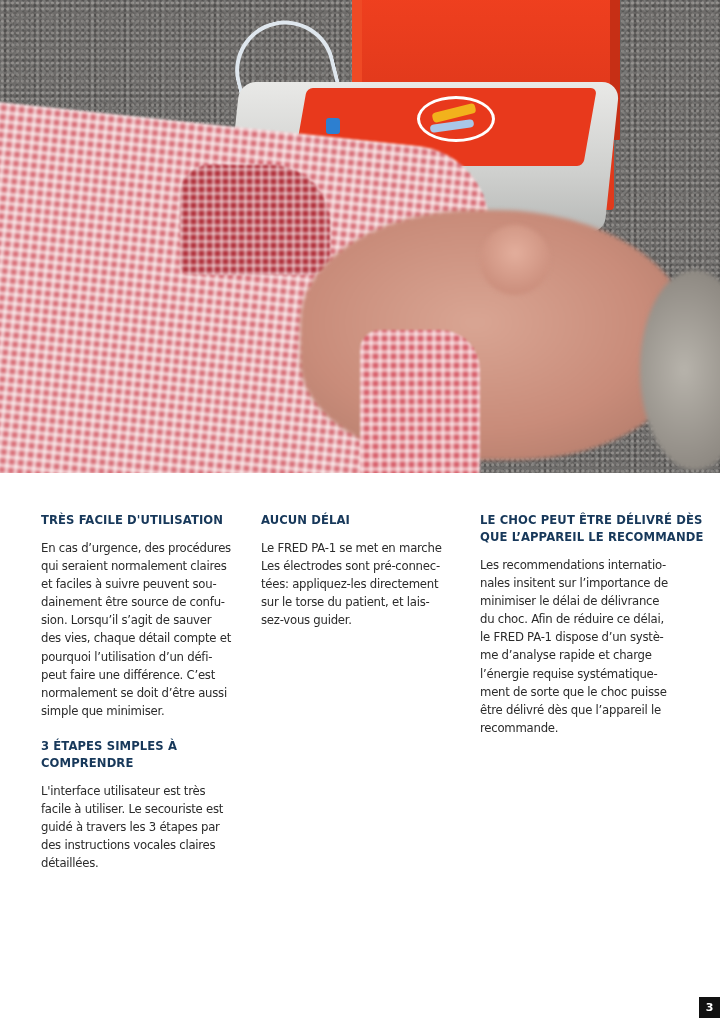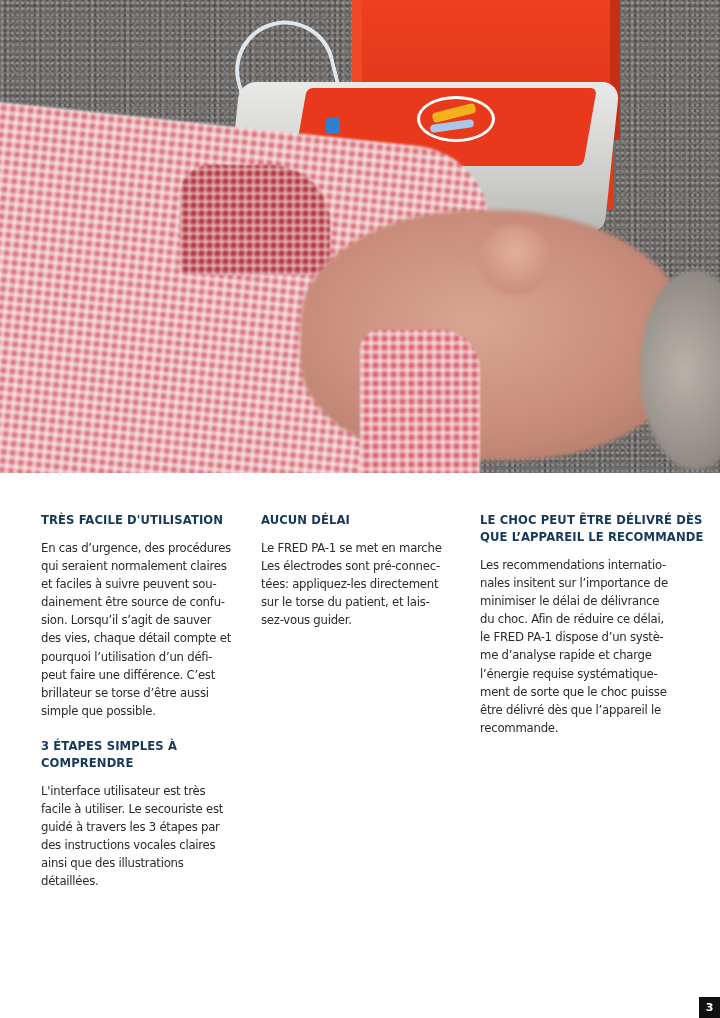--- a/index.html
+++ b/index.html
@@ -173,35 +173,34 @@
     </h2>
     <p class="body-text">
       <span class="ln">En cas d’urgence, des procédures</span>
       <span class="ln">qui seraient normalement claires</span>
       <span class="ln">et faciles à suivre peuvent sou-</span>
       <span class="ln">dainement être source de confu-</span>
       <span class="ln">sion. Lorsqu’il s’agit de sauver</span>
       <span class="ln">des vies, chaque détail compte et</span>
       <span class="ln">pourquoi l’utilisation d’un défi-</span>
       <span class="ln">peut faire une différence. C’est</span>
-      <span class="ln">brillateur se torse d’être aussi</span>
-      <span class="ln">simple que possible.</span>
+      <span class="ln">normalement se doit d’être aussi</span>
+      <span class="ln">simple que minimiser.</span>
     </p>
   </div>
   <div class="section">
     <h2 class="heading">
       <span class="ln">3 ÉTAPES SIMPLES À</span>
       <span class="ln">COMPRENDRE</span>
     </h2>
     <p class="body-text">
       <span class="ln">L'interface utilisateur est très</span>
       <span class="ln">facile à utiliser. Le secouriste est</span>
       <span class="ln">guidé à travers les 3 étapes par</span>
       <span class="ln">des instructions vocales claires</span>
-      <span class="ln">ainsi que des illustrations</span>
       <span class="ln">détaillées.</span>
     </p>
   </div>
 </div>
 
 <div class="col col-2">
   <div class="section">
     <h2 class="heading">
       <span class="ln">AUCUN DÉLAI</span>
     </h2>

